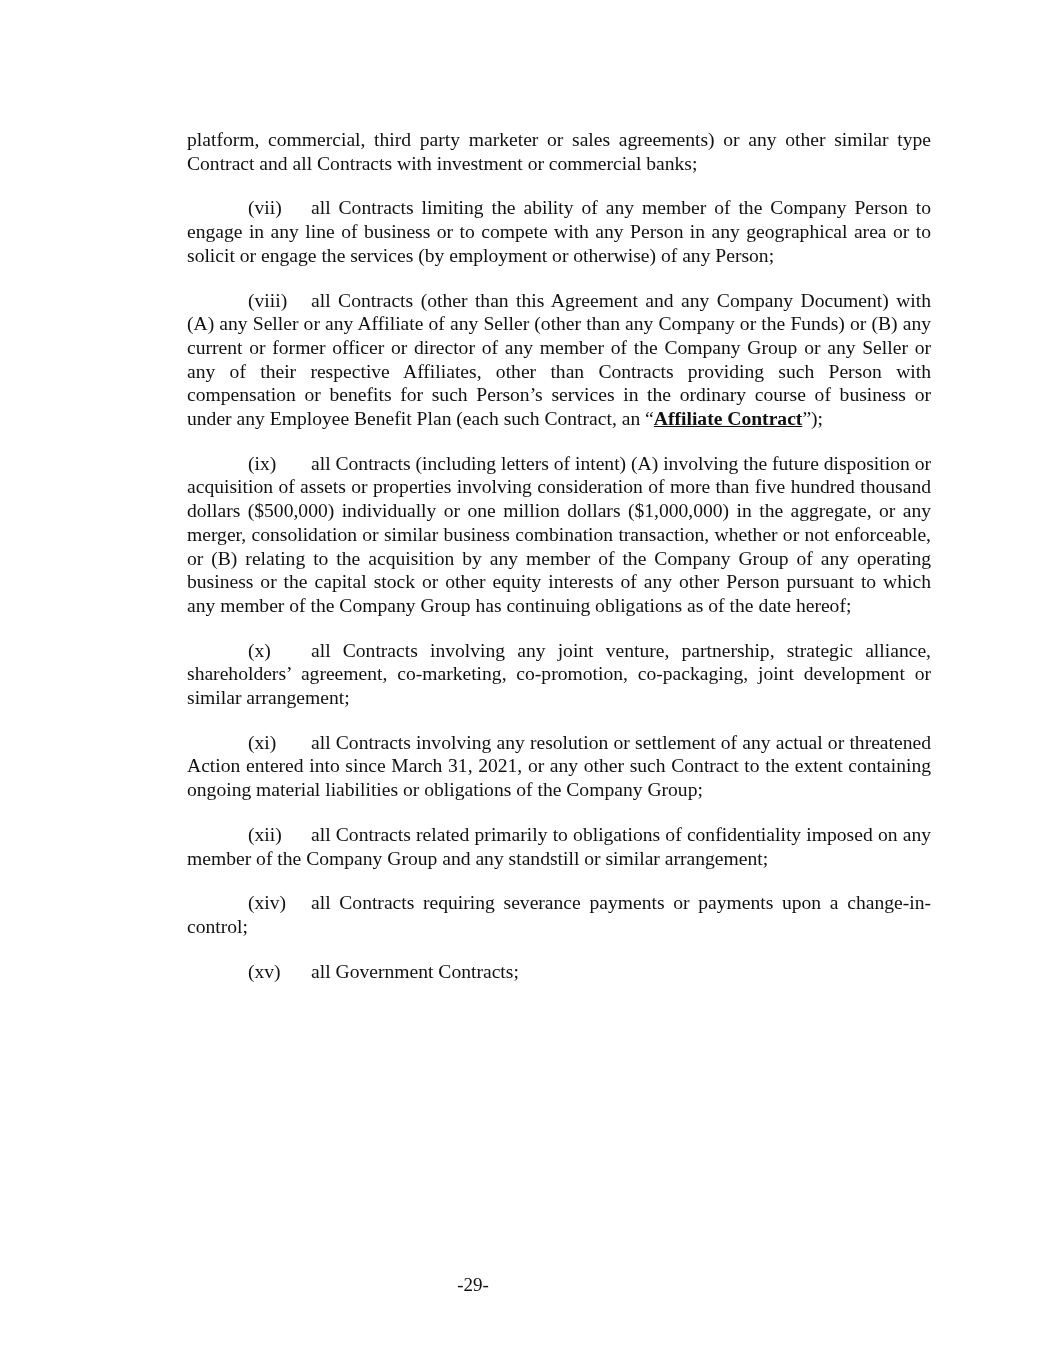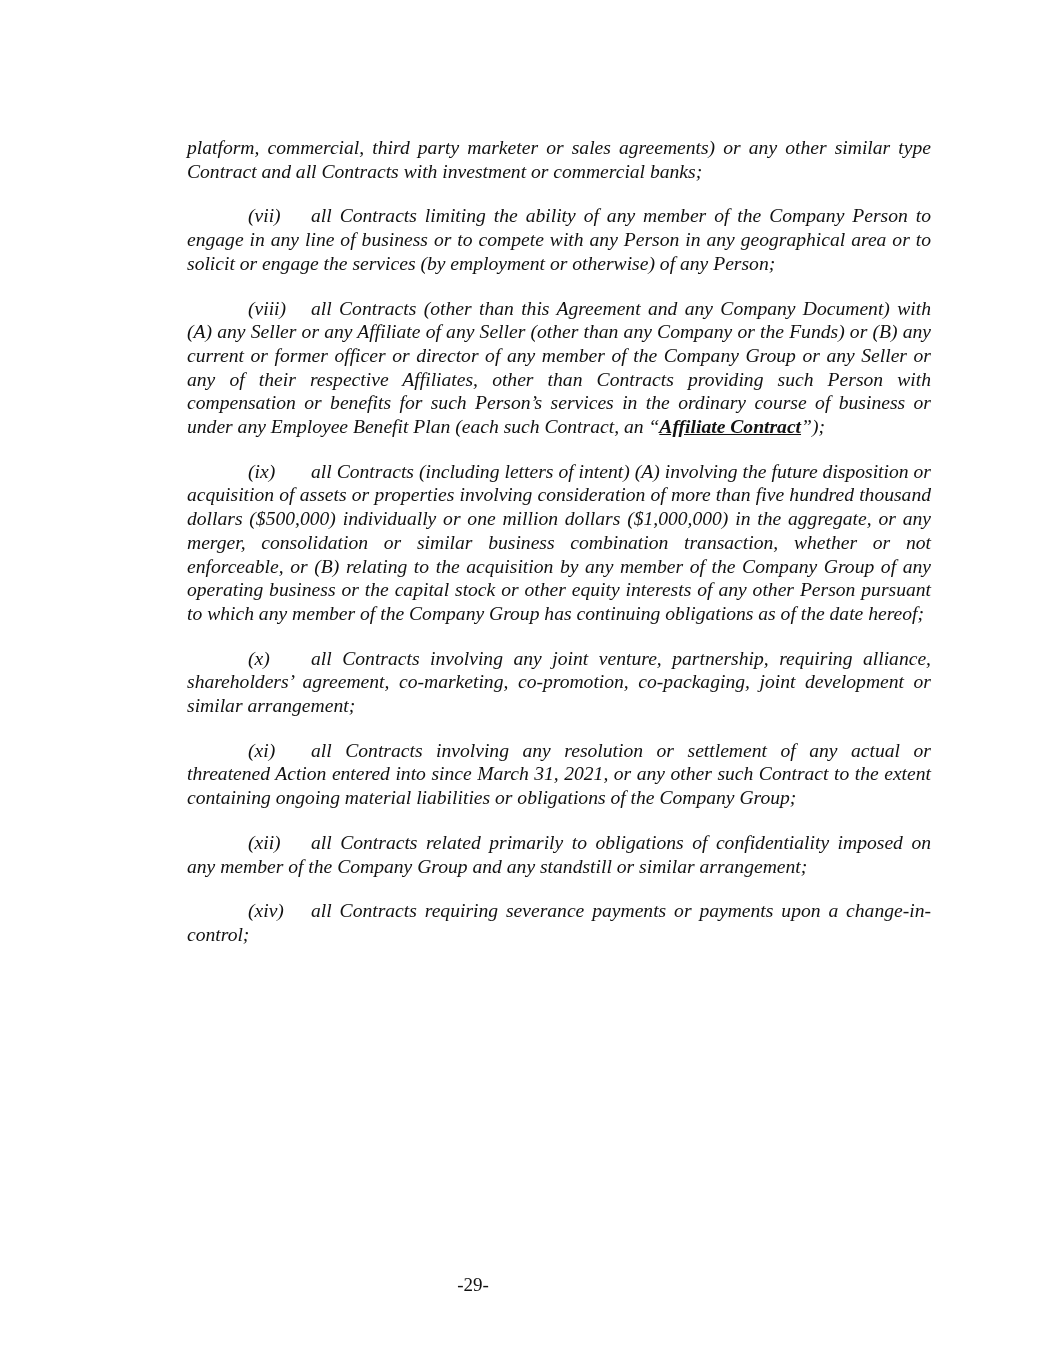--- a/index.html
+++ b/index.html
@@ -17,24 +17,23 @@
   }
   .page {
     position: absolute;
     left: 187px;
     top: 124px;
     width: 744px;
     font-size: 19.6px;
     line-height: 23.7px;
   }
   .para {
-    margin: 12px 0 21px 0;
+    margin: 4px 0 21px 0;
     text-align: justify;
     text-align-last: left;
-    font-style: italic;
   }
   .item {
     text-indent: 61px;
   }
   .num {
     display: inline-block;
     text-indent: 0;
     width: 63px;
   }
   .defined {
@@ -65,33 +64,36 @@
 
   <p class="para item">
     <span class="num">(viii)</span><span>all Contracts (other than this Agreement and any Company Document) with (A) any Seller or any Affiliate of any Seller (other than any Company or the Funds) or (B) any current or former officer or director of any member of the Company Group or any Seller or any of their respective Affiliates, other than Contracts providing such Person with compensation or benefits for such Person’s services in the ordinary course of business or under any Employee Benefit Plan (each such Contract, an “</span><span class="defined">Affiliate Contract</span><span>”);</span>
   </p>
 
   <p class="para item">
     <span class="num">(ix)</span><span>all Contracts (including letters of intent) (A) involving the future disposition or acquisition of assets or properties involving consideration of more than five hundred thousand dollars ($500,000) individually or one million dollars ($1,000,000) in the aggregate, or any merger, consolidation or similar business combination transaction, whether or not enforceable, or (B) relating to the acquisition by any member of the Company Group of any operating business or the capital stock or other equity interests of any other Person pursuant to which any member of the Company Group has continuing obligations as of the date hereof;</span>
   </p>
 
   <p class="para item">
-    <span class="num">(x)</span><span>all Contracts involving any joint venture, partnership, requiring alliance, shareholders’ agreement, co-marketing, co-promotion, co-packaging, joint development or similar arrangement;</span>
+    <span class="num">(x)</span><span>all Contracts involving any joint venture, partnership, strategic alliance, shareholders’ agreement, co-marketing, co-promotion, co-packaging, joint development or similar arrangement;</span>
   </p>
 
   <p class="para item">
     <span class="num">(xi)</span><span>all Contracts involving any resolution or settlement of any actual or threatened Action entered into since March 31, 2021, or any other such Contract to the extent containing ongoing material liabilities or obligations of the Company Group;</span>
   </p>
 
   <p class="para item">
     <span class="num">(xii)</span><span>all Contracts related primarily to obligations of confidentiality imposed on any member of the Company Group and any standstill or similar arrangement;</span>
   </p>
 
 
   <p class="para item">
     <span class="num">(xiv)</span><span>all Contracts requiring severance payments or payments upon a change-in-control;</span>
   </p>
 
+  <p class="para item">
+    <span class="num">(xv)</span><span>all Government Contracts;</span>
+  </p>
 
 
 </div>
 
 <div class="page-number">-29-</div>
 
 </body></html>

